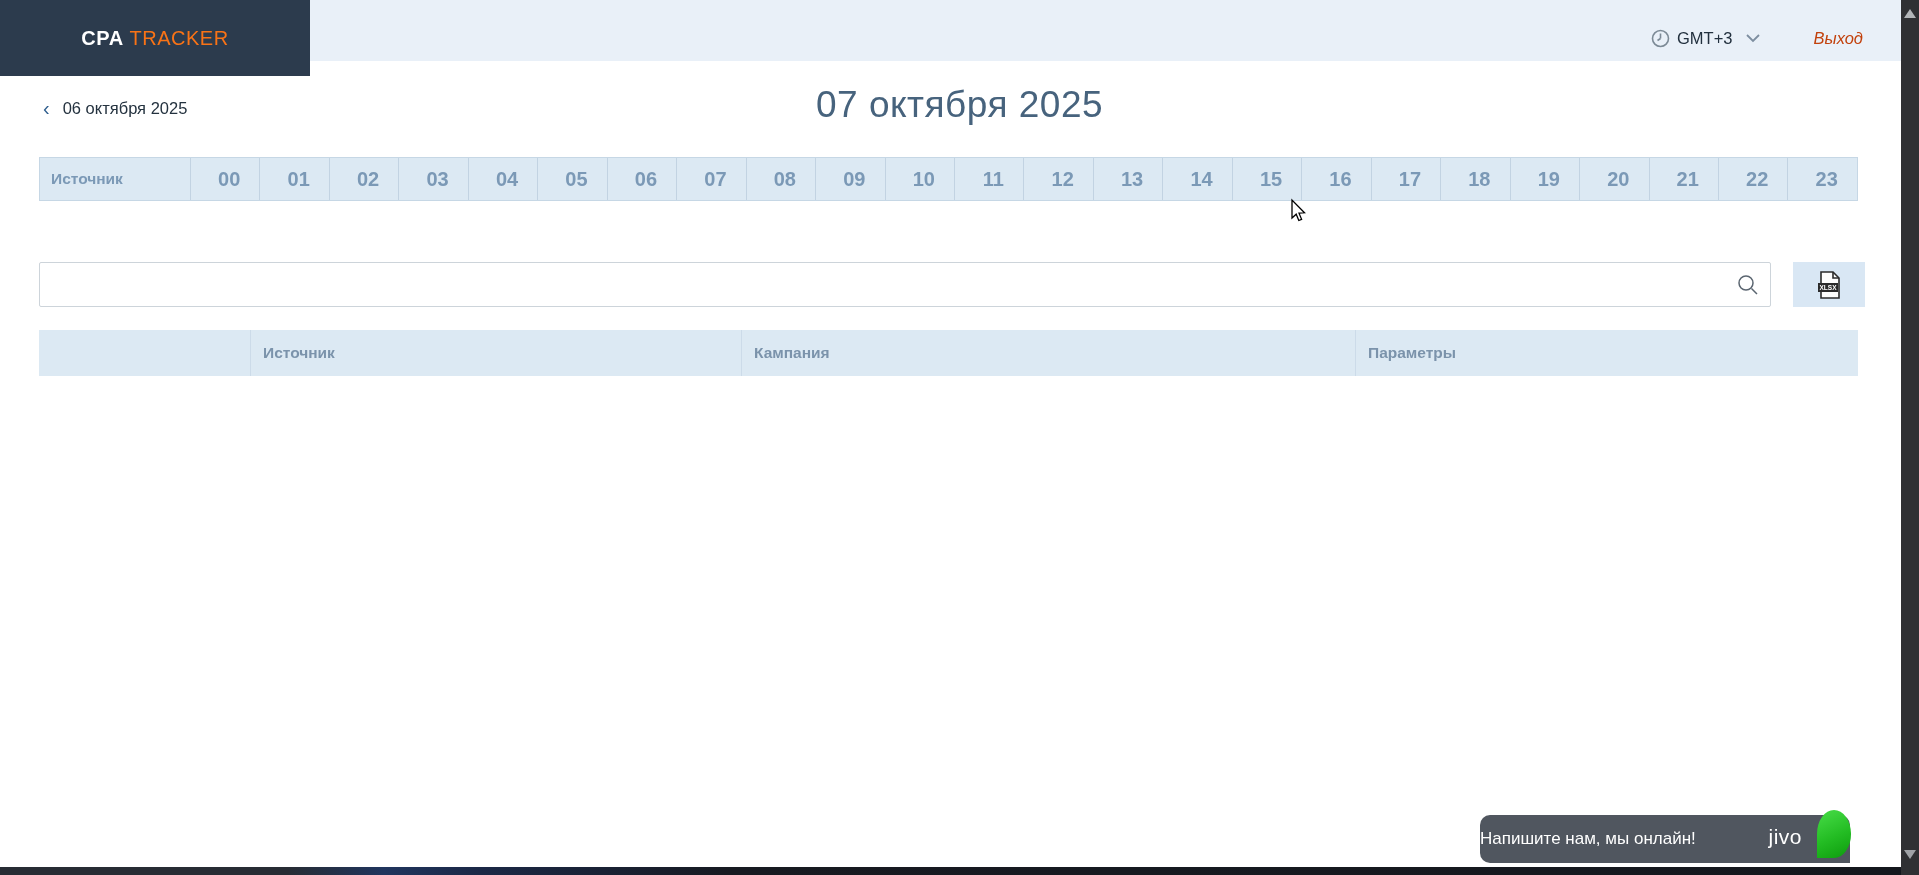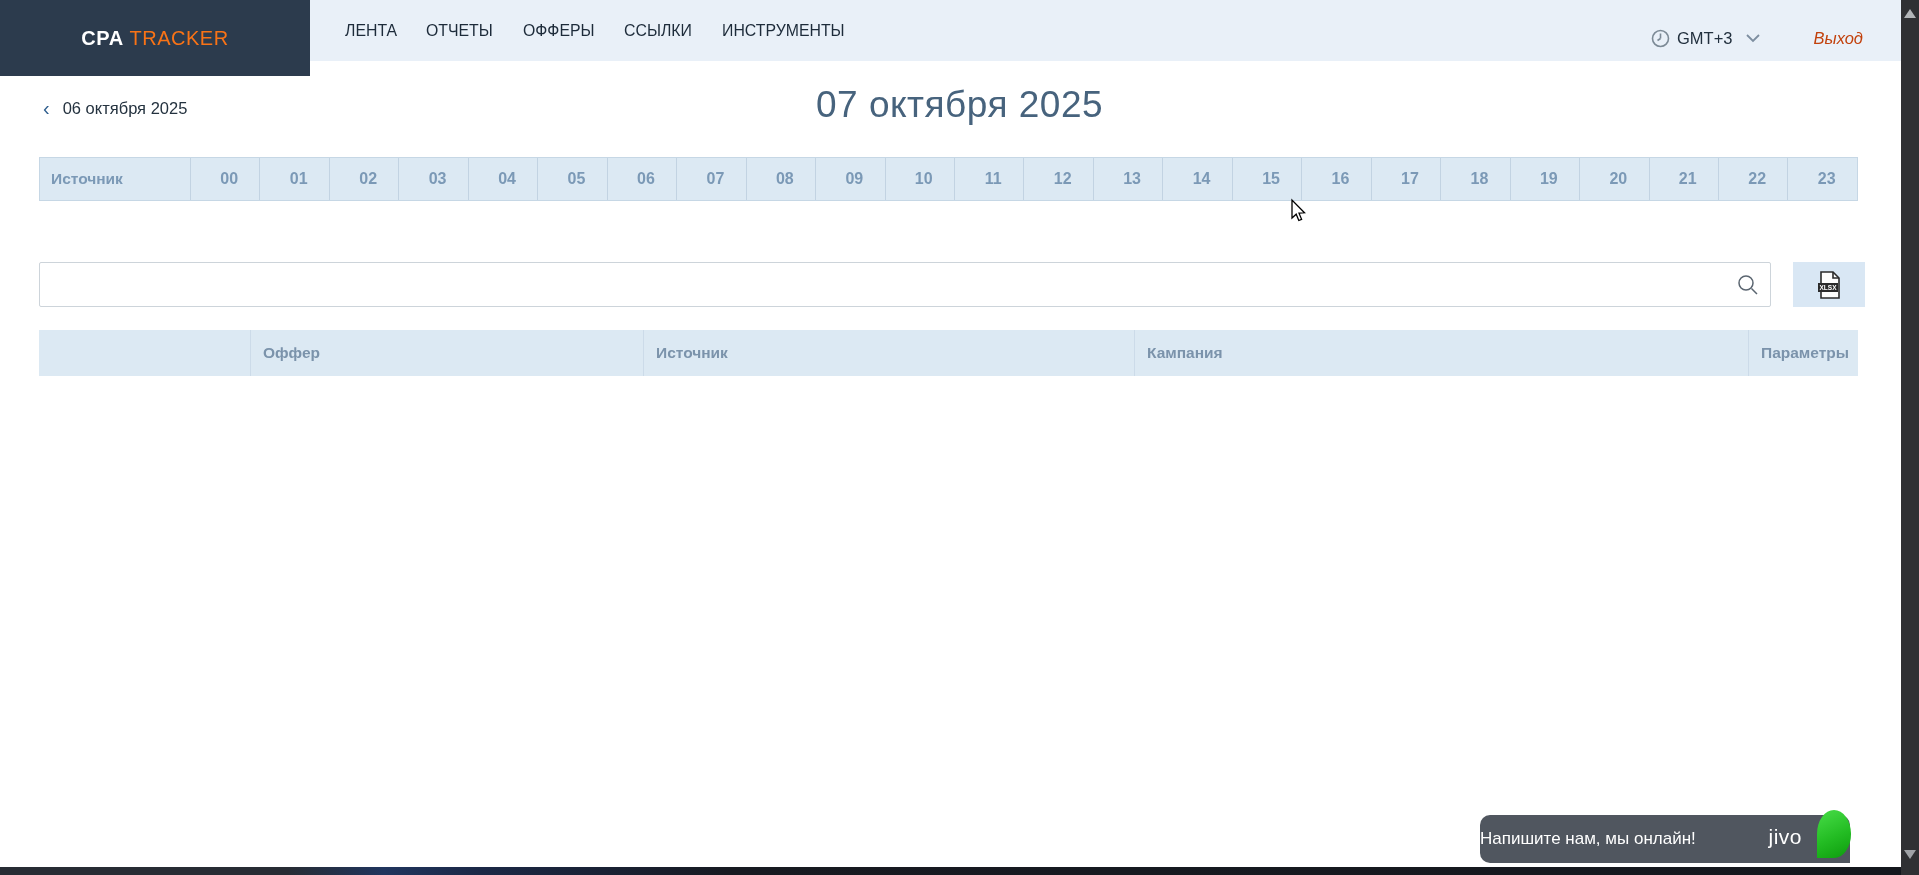--- a/index.html
+++ b/index.html
@@ -45,21 +45,21 @@
   .hour-row {
     position:absolute; left:39px; top:157px; width:1819px; height:44px;
     background:#dce9f3; border:1px solid #c6d7e5; display:flex;
   }
   .hour-src {
     width:150px; flex:0 0 150px; display:flex; align-items:center; padding-left:11px;
     color:#7b99b6; font-weight:700; font-size:15.5px;
   }
   .hour-cell {
     flex:1 1 0; display:flex; align-items:center; justify-content:center;
-    color:#7b99b6; font-weight:700; font-size:16px; border-left:1px solid #c2d3e2;padding-left:8px;
+    color:#7b99b6; font-weight:700; font-size:20px; border-left:1px solid #c2d3e2;padding-left:8px;
   }
 
   
   .search-box {
     position:absolute; left:39px; top:262px; width:1732px; height:45px;
     border:1px solid #cdd4da; border-radius:2px; background:#fff;
   }
   .search-box input {
     width:100%; height:100%; border:none; outline:none; background:transparent;
     font-size:16px; padding:0 44px 0 12px; font-family:"Liberation Sans",sans-serif; color:#333;
@@ -119,27 +119,20 @@
   
   .mouse-cursor { position:absolute; left:1285px; top:197px; pointer-events:none; }
 </style>
 </head>
 <body>
 
 <div class="navbar">
   <div class="logo-block">
     <b>CPA</b>
     <span class="lt">TRACKER</span>
-  </div>
-  <div class="nav-menu">
-    <span class="nav-item">ЛЕНТА</span>
-    <span class="nav-item">ОТЧЕТЫ</span>
-    <span class="nav-item">ОФФЕРЫ</span>
-    <span class="nav-item">ССЫЛКИ</span>
-    <span class="nav-item">ИНСТРУМЕНТЫ</span>
   </div>
   <div class="nav-right">
     <span class="tz-select">
       <svg width="19" height="19" viewBox="0 0 19 19">
         <circle cx="9.5" cy="9.5" r="8" fill="none" stroke="#7c8a96" stroke-width="1.6"></circle>
         <line x1="9.5" y1="9.5" x2="9.5" y2="4.5" stroke="#7c8a96" stroke-width="1.6"></line>
         <line x1="9.5" y1="9.5" x2="6.5" y2="11.5" stroke="#7c8a96" stroke-width="1.6"></line>
       </svg>
       <span class="tz-label">GMT+3</span>
       <svg class="tz-chevron" width="14" height="9" viewBox="0 0 14 9">
@@ -199,21 +192,20 @@
     <path d="M6 2 h12 l6 6 v20 h-18 z" fill="#fdfdfd" stroke="#2b2b2b" stroke-width="1.6"></path>
     <path d="M18 2 v6 h6" fill="none" stroke="#2b2b2b" stroke-width="1.6"></path>
     <rect x="3" y="13" width="20" height="9" fill="#2b2b2b"></rect>
     <text x="13" y="20.2" text-anchor="middle" font-size="6.5" font-family="Liberation Sans, sans-serif" font-weight="bold" fill="#ffffff">XLSX</text>
   </svg>
 </button>
 
 <div class="tbl-head">
 
 <div class="tbl-col" style="width: 211px; flex: 0 0 211px;"></div>
-    <div class="tbl-col" style="width: 393px; flex: 0 0 393px;">Оффер</div>
     <div class="tbl-col" style="width: 491px; flex: 0 0 491px;">Источник</div>
     <div class="tbl-col" style="width: 614px; flex: 0 0 614px;">Кампания</div>
     <div class="tbl-col" style="width: 110px; flex: 0 0 110px;">Параметры</div>
   </div>
 
 <div class="chat-widget">
   <span class="chat-msg">Напишите нам, мы онлайн!</span>
   <span class="chat-brand">jivo</span>
   <span class="chat-leaf"></span>
 </div>

